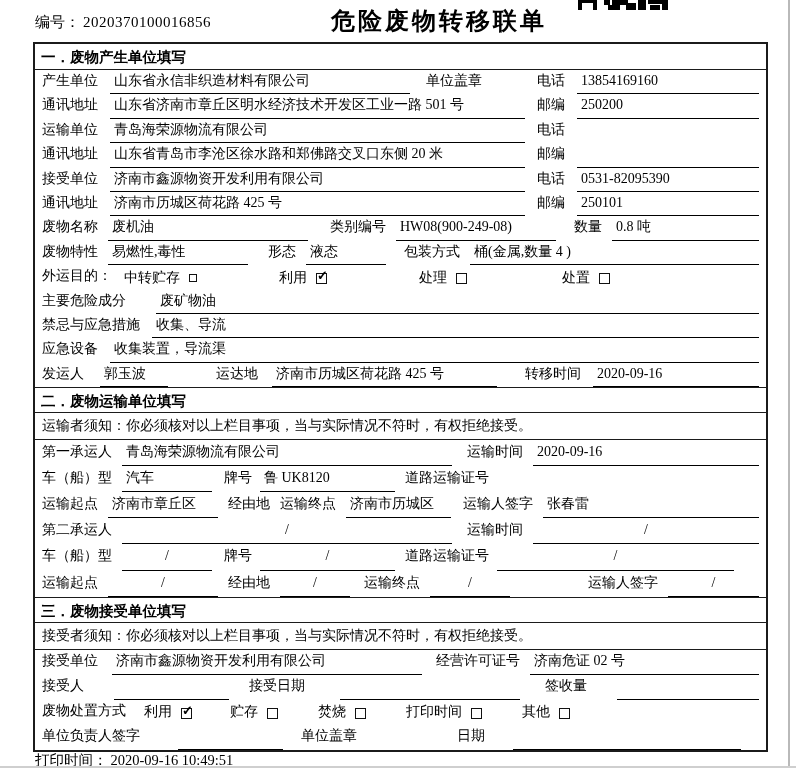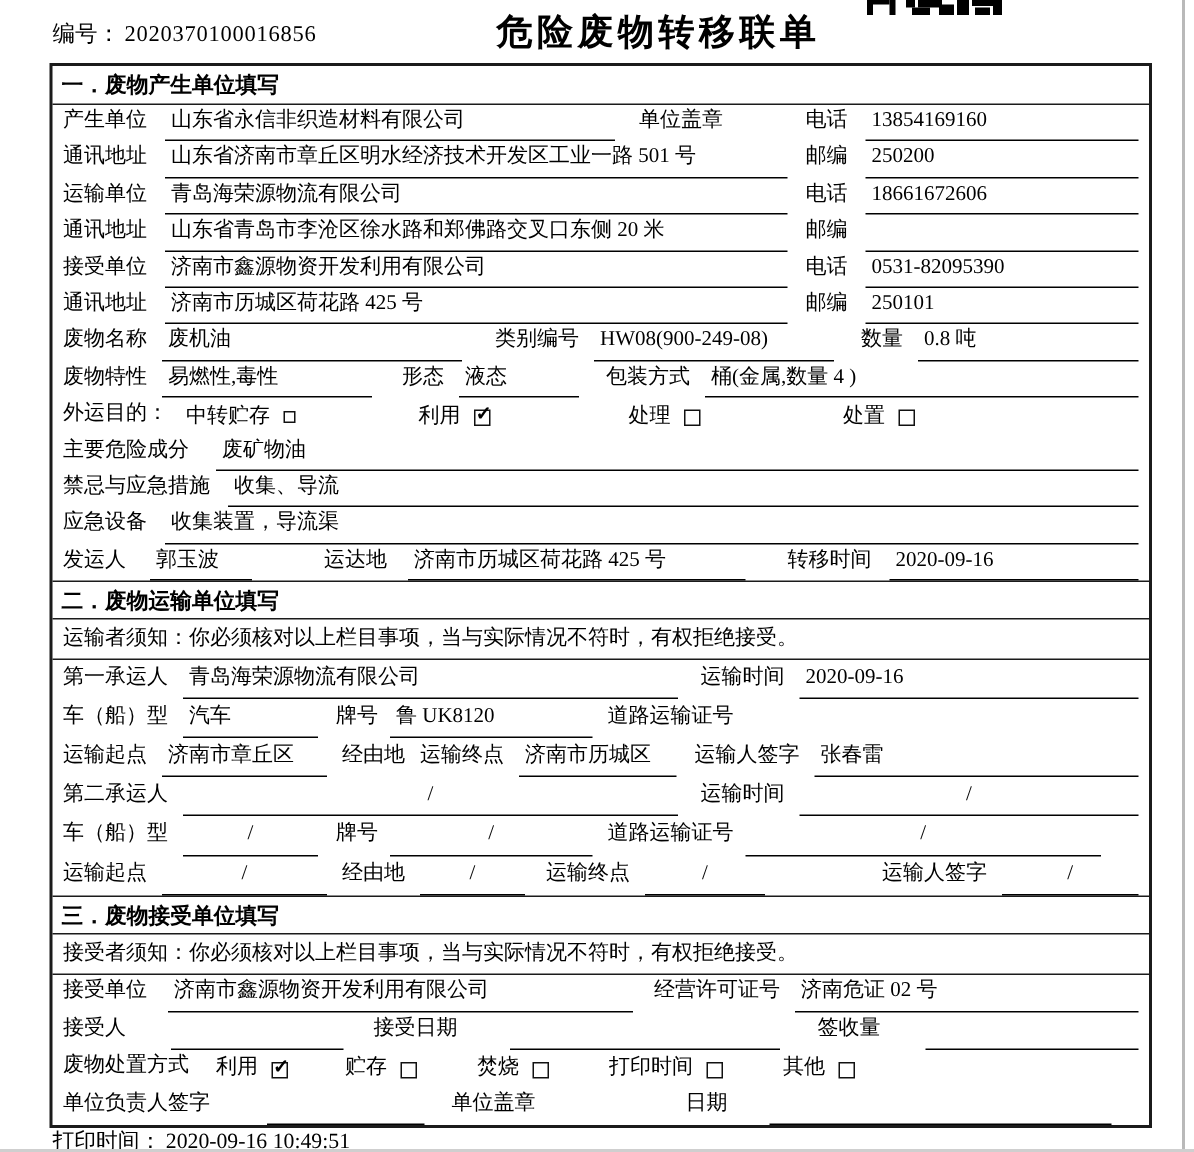--- a/index.html
+++ b/index.html
@@ -131,21 +131,20 @@
       </div>
     </div>
 
     <div class="row s1row">
       <div class="lp">
         <span class="lbl">运输单位</span>
         <span class="f grow" style="margin-left:12px;margin-right:12px">青岛海荣源物流有限公司</span>
       </div>
       <div class="rg">
         <span class="lbl" style="margin-right:12px">电话</span>
-        <span class="f grow">18661672606</span>
       </div>
     </div>
 
     <div class="row s1row">
       <div class="lp">
         <span class="lbl">通讯地址</span>
         <span class="f grow" style="margin-left:12px;margin-right:12px">山东省青岛市李沧区徐水路和郑佛路交叉口东侧 20 米</span>
       </div>
       <div class="rg">
         <span class="lbl" style="margin-right:12px">邮编</span>
@@ -208,21 +207,21 @@
         <span class="box"></span>
       </span>
       <span class="cbg" style="margin-left:95px">
         <span class="cb-label">处置</span>
         <span class="box"></span>
       </span>
     </div>
 
     <div class="row s1row">
       <span class="lbl">主要危险成分</span>
-      <span class="f grow" style="margin-left:18px">废矿物油</span>
+      <span class="f grow" style="margin-left:30px">废矿物油</span>
     </div>
 
     <div class="row s1row">
       <span class="lbl">禁忌与应急措施</span>
       <span class="f grow" style="margin-left:12px">收集、导流</span>
     </div>
 
     <div class="row s1row">
       <span class="lbl">应急设备</span>
       <span class="f grow" style="margin-left:12px">收集装置，导流渠</span>

